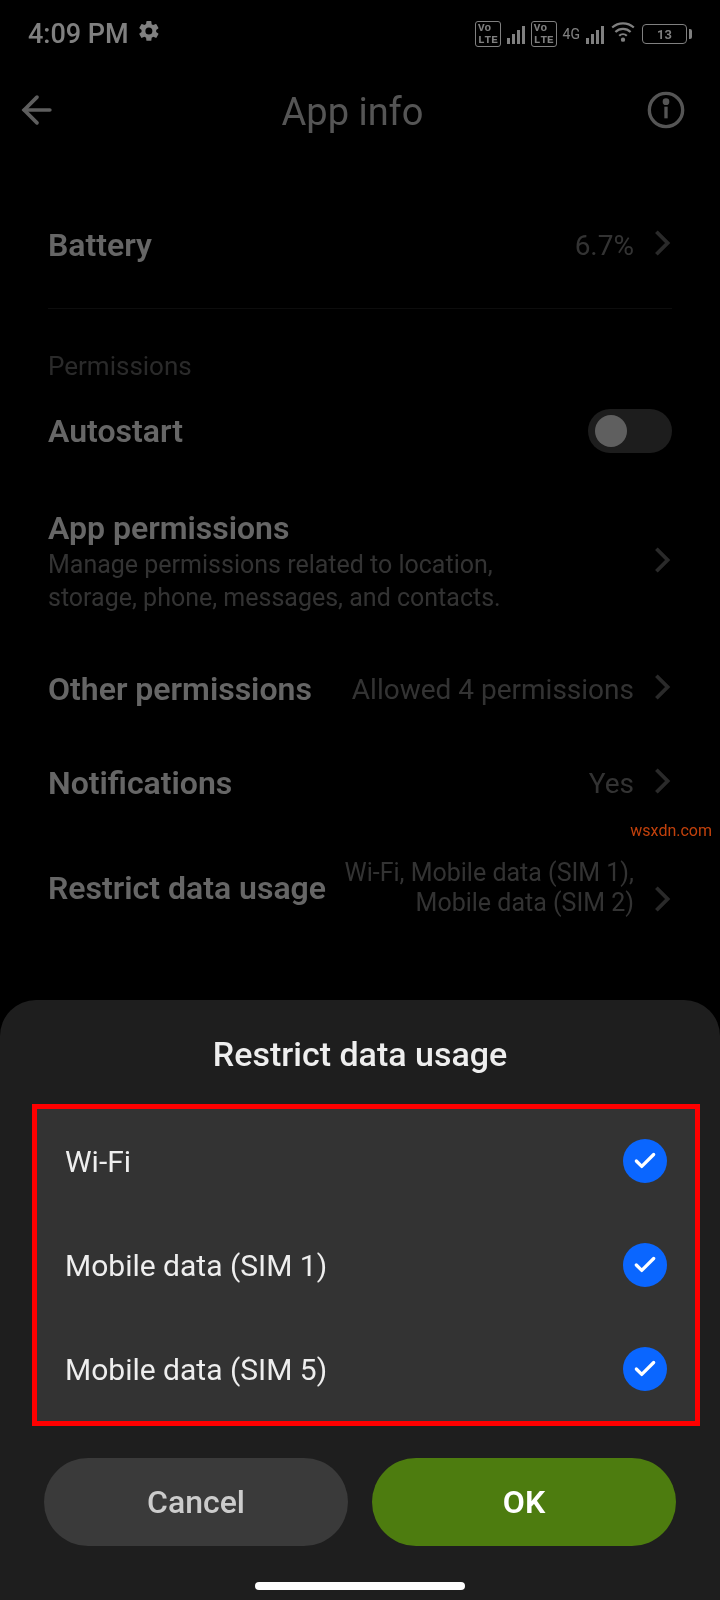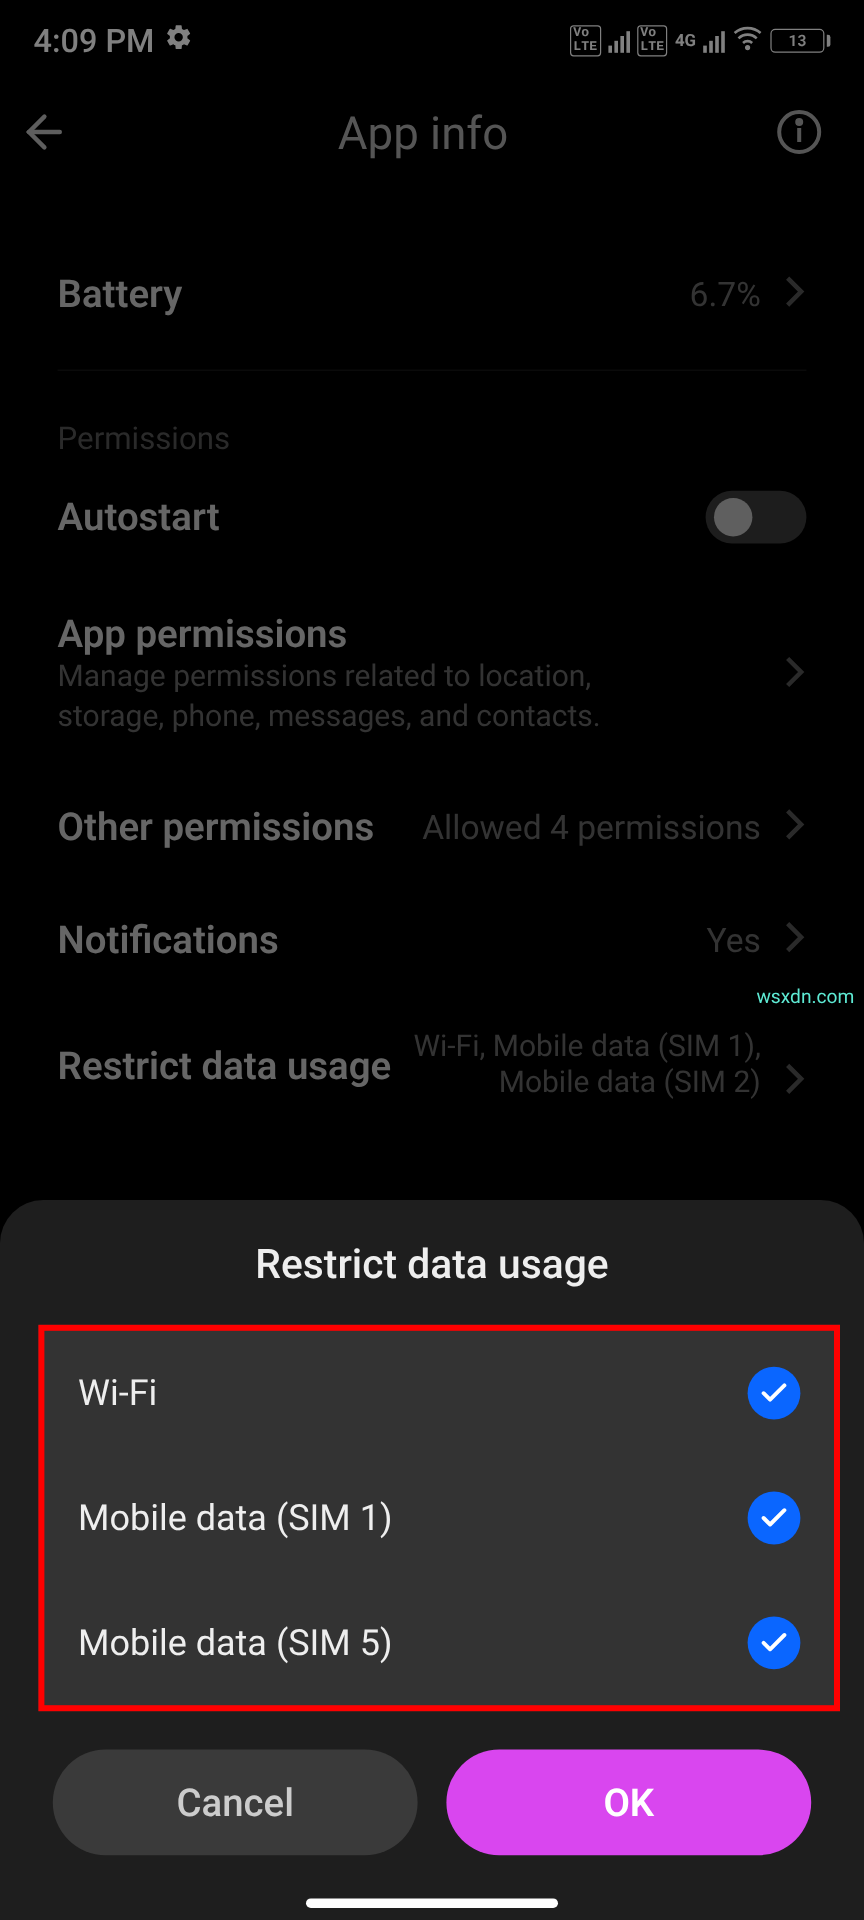--- a/index.html
+++ b/index.html
@@ -26,21 +26,21 @@
     font-weight: 500;
   }
   .status-left { display:flex; align-items:center; gap:8px; }
   .status-right { display:flex; align-items:center; gap:6px; }
   .gear-icon svg { width:24px; height:24px; }
   .sig { display:inline-flex; align-items:flex-end; gap:2px; height:20px; }
   .sig span { width:3px; background:#fff; display:inline-block; }
   .sig span:nth-child(1){height:6px;} .sig span:nth-child(2){height:10px;}
   .sig span:nth-child(3){height:14px;} .sig span:nth-child(4){height:18px;}
   .volte-badge { font-size:11px; font-weight:700; border:1.5px solid #fff; border-radius:3px; padding:0 2px; line-height:1.1;font-family:Liberation Mono, monospace; }
-  .net-label { font-size:14px; font-weight:700; }
+  .net-label { font-size:14px; font-weight:400; }
   .wifi-ico svg { width:26px; height:26px; }
   .battery {
     display:inline-flex; align-items:center; gap:2px;
   }
   .battery-body {
     width:38px; height:20px; border:1.5px solid #fff; border-radius:4px;
     position:relative; display:flex; align-items:center;padding-left:43px;
   }
   .battery-fill { height:100%; width:13%; background:#e53935; border-radius:2px 0 0 2px; }
   .battery-txt { position:absolute; left:0; right:0; text-align:center; font-size:13px; font-weight:600; color:#fff;}
@@ -109,29 +109,29 @@
   }
   .check svg { width:26px; height:26px; }
   .btn-row {
     display:flex; gap:24px; padding: 32px 44px 0 44px;
   }
   .btn {
     flex:1; height:88px; border-radius:44px; display:flex; align-items:center; justify-content:center;
     font-size:32px; font-weight:500;
   }
   .btn-cancel { background:#3a3a3a; color:#ccc; }
-  .btn-ok { background:#d946ef; color:#fff; font-weight:600; }
+  .btn-ok { background:#4d7c0f; color:#fff; font-weight:600; }
 
   
   .home-ind {
     position:absolute; bottom:10px; left:50%; transform:translateX(-50%);
     width:210px; height:8px; background:#fff; border-radius:4px;
   }
   .watermark {
-    position:absolute; right:8px; bottom:760px; color:#5eead4; font-size:16px; writing-mode:horizontal-tb;
+    position:absolute; right:8px; bottom:760px; color:#c2410c; font-size:16px; writing-mode:horizontal-tb;
   }
 </style>
 </head>
 <body>
 
 <div class="dim-overlay">
 
   <div class="status-bar">
     <div class="status-left">
       <span>4:09 PM</span>

